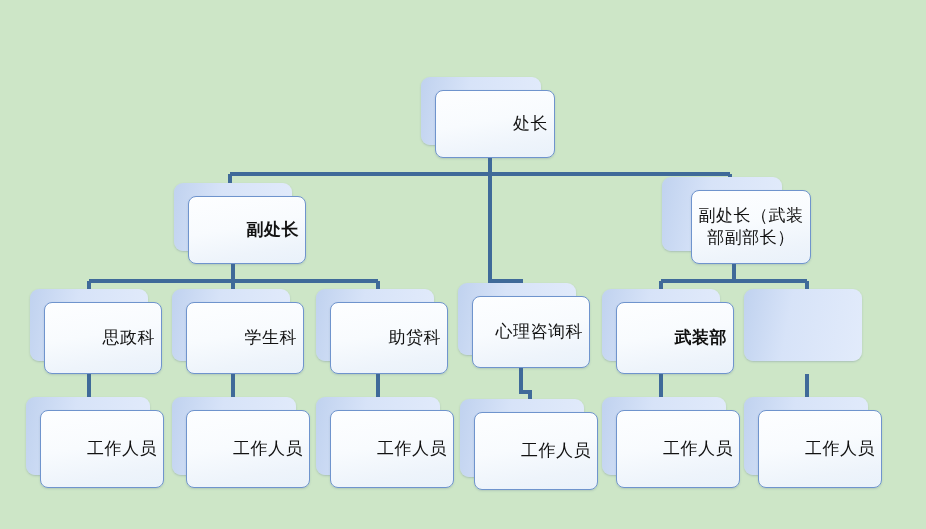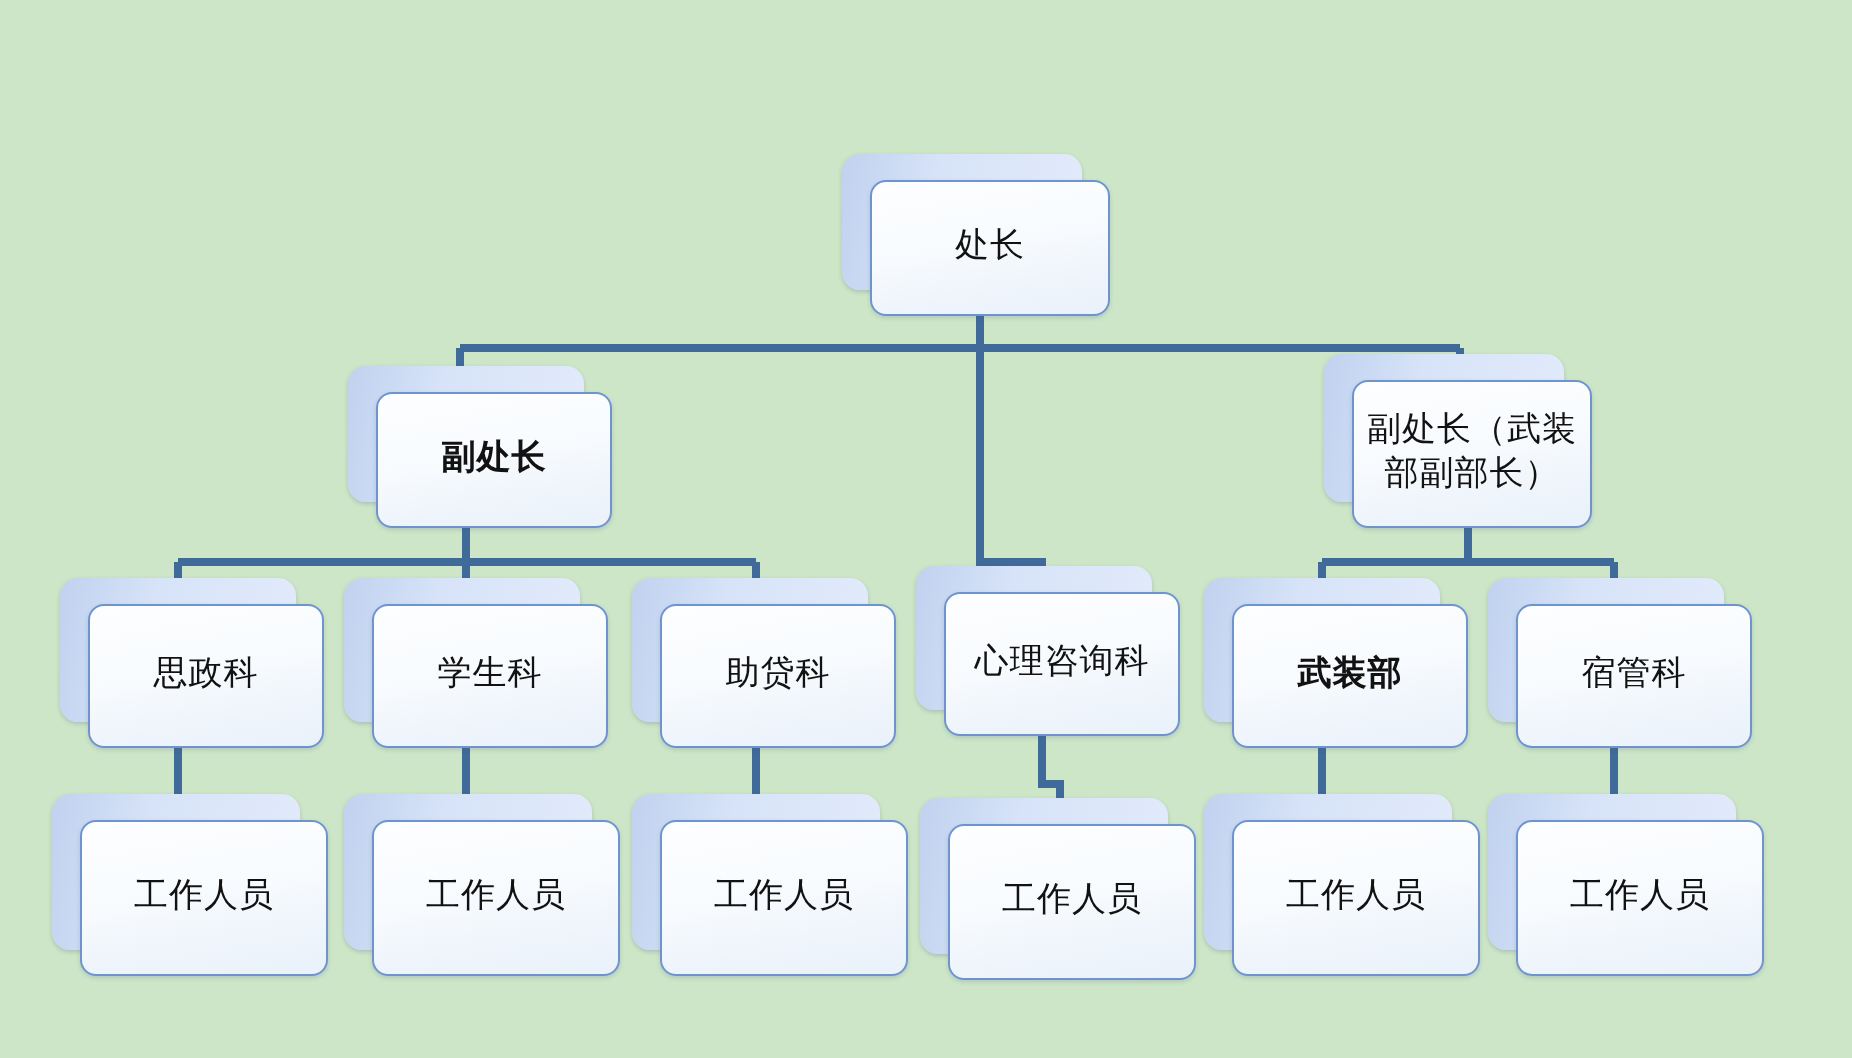--- a/index.html
+++ b/index.html
@@ -48,21 +48,21 @@
 
   
   .node .front {
     position: absolute;
     border-radius: 8px;
     border: 1px solid #6f94cd;
     background: linear-gradient(170deg, #fdfeff 0%, #f8fbfe 45%, #eef4fb 78%, #e9f1fa 100%);
     box-shadow: 0 1px 2px rgba(80, 100, 135, 0.22);
     display: flex;
     align-items: center;
-    justify-content: center;
+    justify-content: flex-end;
     box-sizing: border-box;
   }
 
   .node .label {
     color: #121212;
     font-size: 17px;
     line-height: 1.28;
     text-align: center;
     letter-spacing: 0.5px;
     padding: 0 6px;
@@ -101,21 +101,21 @@
         </div>
       </div>
       <div class="node" style="left: 174px; top: 183px; width: 132px; height: 81px;">
         <div class="back" style="width: 118px; height: 68px;"></div>
         <div class="front" style="left: 14px; top: 13px; width: 118px; height: 68px; font-weight: bold;">
           <div class="label">副处长</div>
         </div>
       </div>
       <div class="node" style="left: 662px; top: 177px; width: 134px; height: 87px;">
         <div class="back" style="width: 120px; height: 74px;"></div>
-        <div class="front" style="left: 14px; top: 13px; width: 120px; height: 74px;">
+        <div class="front" style="left: 29px; top: 13px; width: 120px; height: 74px;">
           <div class="label">副处长（武装部副部长）</div>
         </div>
       </div>
       <div class="node" style="left: 30px; top: 289px; width: 132px; height: 97px;">
         <div class="back" style="width: 118px; height: 72px;"></div>
         <div class="front" style="left: 14px; top: 13px; width: 118px; height: 72px;">
           <div class="label">思政科</div>
         </div>
       </div>
       <div class="node" style="left: 172px; top: 289px; width: 132px; height: 105px;">
@@ -137,23 +137,20 @@
         </div>
       </div>
       <div class="node" style="left: 602px; top: 289px; width: 132px; height: 85px;">
         <div class="back" style="width: 118px; height: 72px;"></div>
         <div class="front" style="left: 14px; top: 13px; width: 118px; height: 72px; font-weight: bold;">
           <div class="label">武装部</div>
         </div>
       </div>
       <div class="node" style="left: 744px; top: 289px; width: 132px; height: 85px;">
         <div class="back" style="width: 118px; height: 72px;"></div>
-        <div class="front" style="left: 14px; top: 13px; width: 118px; height: 72px;">
-          <div class="label">宿管科</div>
-        </div>
       </div>
       <div class="node" style="left: 26px; top: 397px; width: 138px; height: 91px;">
         <div class="back" style="width: 124px; height: 78px;"></div>
         <div class="front" style="left: 14px; top: 13px; width: 124px; height: 78px;">
           <div class="label">工作人员</div>
         </div>
       </div>
       <div class="node" style="left: 172px; top: 397px; width: 138px; height: 91px;">
         <div class="back" style="width: 124px; height: 78px;"></div>
         <div class="front" style="left: 14px; top: 13px; width: 124px; height: 78px;">

